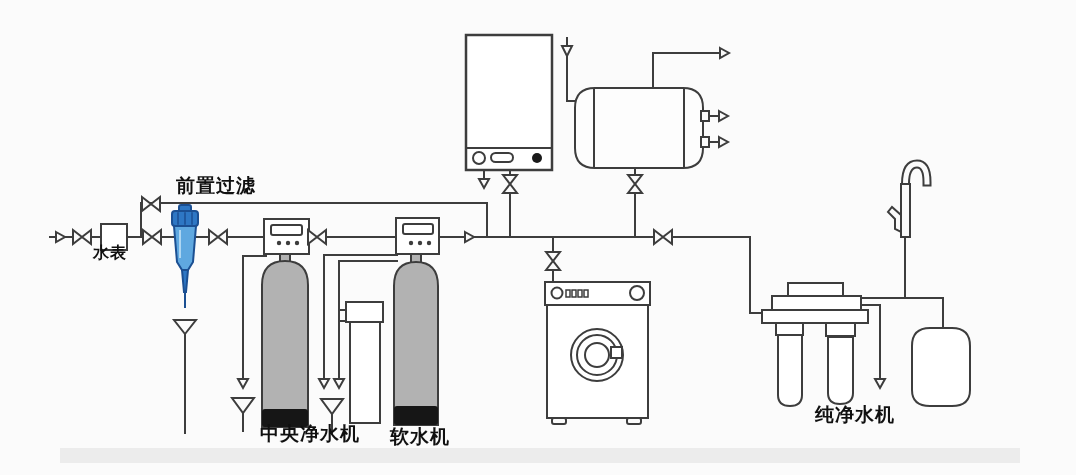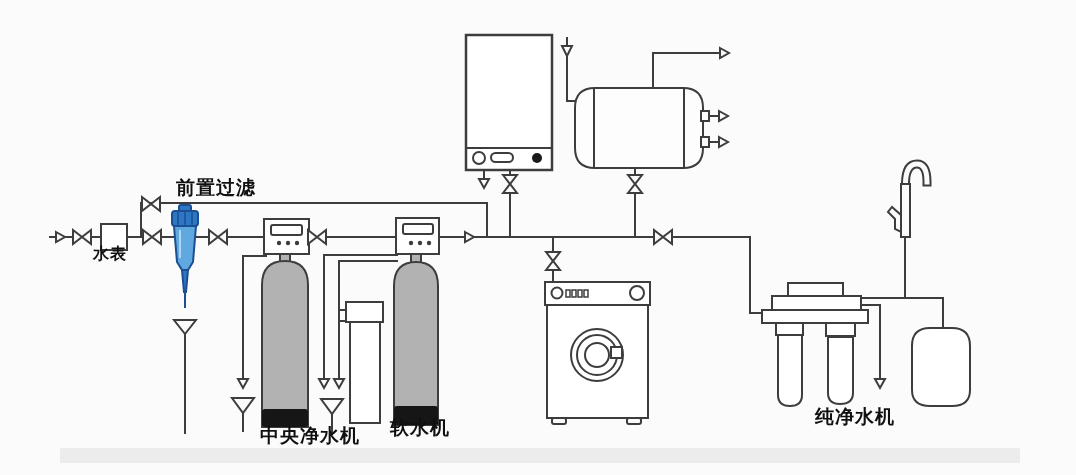--- a/index.html
+++ b/index.html
@@ -9,21 +9,21 @@
     --bg:#fbfbfb;
     --label:#101010;
   }
   html,body{margin:0;padding:0;background:#fff;}
   #stage{
     position:relative;width:1076px;height:475px;background:var(--bg);
     font-family:"Liberation Sans","DejaVu Sans",sans-serif;overflow:hidden;
   }
   #stage svg{position:absolute;left:0;top:0;}
   .lbl{position:absolute;color:var(--label);font-weight:bold;white-space:nowrap;
-       letter-spacing:1px;line-height:1;}
+       letter-spacing:1px;line-height:1;font-family:Liberation Mono, monospace;}
   .lbl-s{font-size:16px;margin-top:41px;}
   .lbl-m{font-size:19px;}
   .band{position:absolute;left:60px;top:448px;width:960px;height:15px;background:#ececec;}
 </style>
 </head>
 <body>
 
 <div id="stage">
 
   <div class="band"></div>
@@ -214,16 +214,16 @@
       <g>
         <path d="M321,399 H343 L332,414 Z" fill="#fbfbfb"></path>
         <path d="M332,414 V434"></path>
       </g>
     </g>
   </svg>
 
   <div class="lbl lbl-s" style="left:93px;top:205px;">水表</div>
   <div class="lbl lbl-m" style="left:176px;top:178px;">前置过滤</div>
   <div class="lbl lbl-m" style="left:228px;top:426px;padding-left:32px;">中央净水机</div>
-  <div class="lbl lbl-m" style="left:390px;top:418px;">软水机</div>
+  <div class="lbl lbl-m" style="left:390px;top:429px;">软水机</div>
   <div class="lbl lbl-m" style="left:775px;top:407px;margin-left:40px;">纯净水机</div>
 
 </div>
 
 </body></html>

